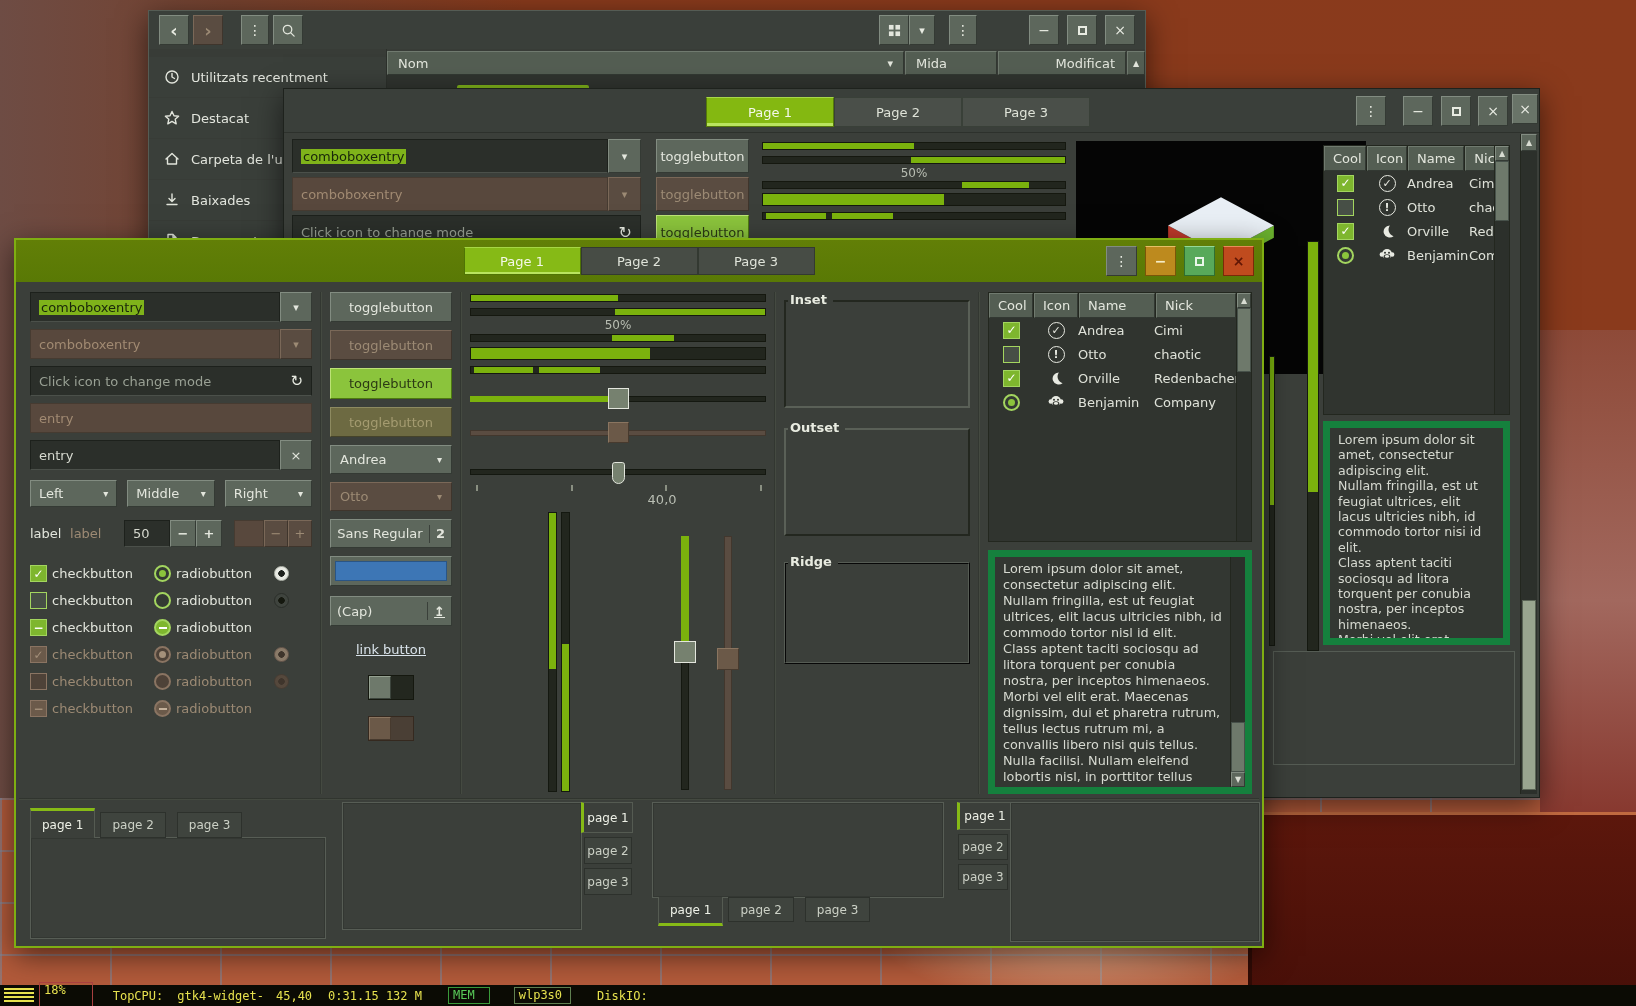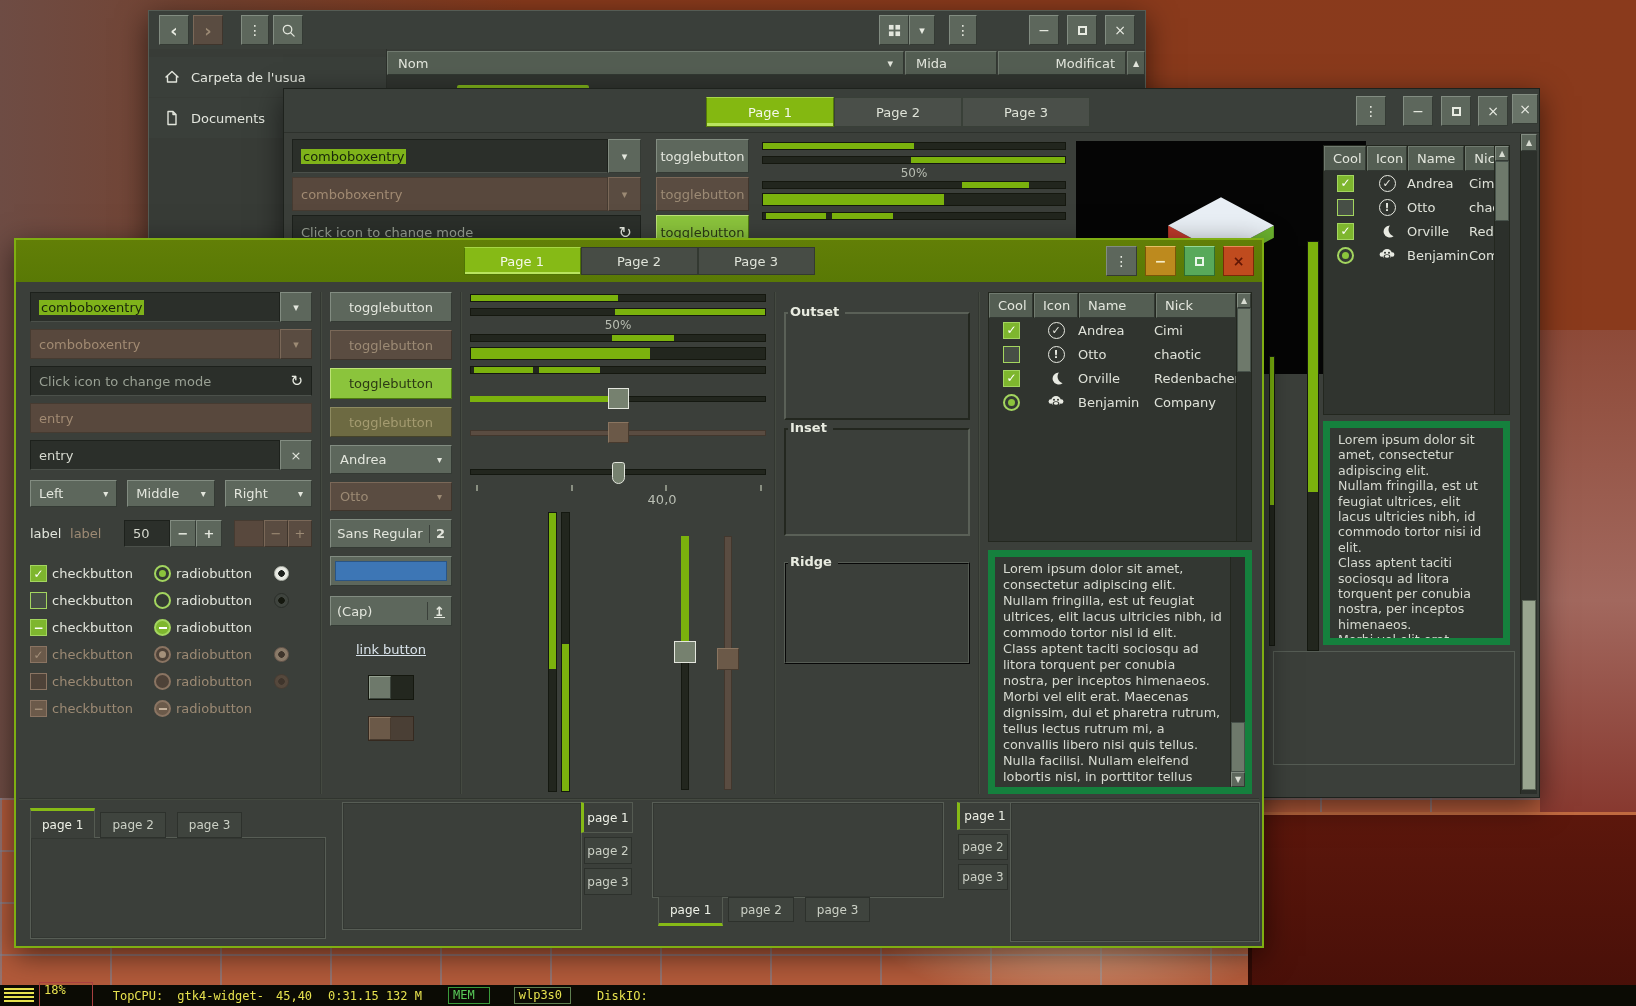--- a/index.html
+++ b/index.html
@@ -166,23 +166,42 @@
       <div class="tbbtn">
           <span class="sqr"></span>
         </div>
       <div class="tbbtn">×</div>
     </div>
   </div>
   <div class="fmbody">
     <div class="fmside">
       <div class="fmitem">
         <svg class="ico" width="16" height="16" viewBox="0 0 16 16">
+            <circle cx="8" cy="8" r="6"></circle>
+            <path d="M8 4.5V8l2.5 1.5"></path>
+          </svg>
+        <span>Utilitzats recentment</span>
+      </div>
+      <div class="fmitem">
+        <svg class="ico" width="16" height="16" viewBox="0 0 16 16">
+            <path d="M8 1.5l2 4.2 4.6.5-3.4 3.1 1 4.5L8 11.4l-4.2 2.4 1-4.5L1.4 6.2 6 5.7z"></path>
+          </svg>
+        <span>Destacat</span>
+      </div>
+      <div class="fmitem">
+        <svg class="ico" width="16" height="16" viewBox="0 0 16 16">
             <path d="M2 8l6-5.5L14 8M3.5 7v6h9V7"></path>
           </svg>
         <span>Carpeta de l'usua</span>
+      </div>
+      <div class="fmitem">
+        <svg class="ico" width="16" height="16" viewBox="0 0 16 16">
+            <path d="M8 2v7M5 6.5L8 9.5l3-3M3 12.5h10"></path>
+          </svg>
+        <span>Baixades</span>
       </div>
       <div class="fmitem">
         <svg class="ico" width="16" height="16" viewBox="0 0 16 16">
             <path d="M4 1.5h5l3 3v10H4zM9 1.5v3h3"></path>
           </svg>
         <span>Documents</span>
       </div>
     </div>
     <div class="fmmain">
       <div class="fmcols">
@@ -576,25 +595,25 @@
         <div style="position:absolute;left:247px;top:26px;bottom:4px;width:22px">
           <div style="position:absolute;left:7px;top:0;bottom:0;width:8px;background:#5a4c41;border:1px solid #42372d"></div>
           <div class="handle dis" style="left:0;top:calc(45% - 2px);width:22px;height:22px"></div>
         </div>
       </div>
     </div>
 
     <div class="vsep"></div>
 
     <div class="col" style="width:186px">
+      <div class="gframe gf-inset" style="margin-top:8px;height:108px">
+          <span class="flabel">Inset</span>
+        </div>
       <div class="gframe gf-outset" style="margin-top:20px;height:108px">
           <span class="flabel">Outset</span>
-        </div>
-      <div class="gframe gf-inset" style="margin-top:8px;height:108px">
-          <span class="flabel">Inset</span>
         </div>
       <div class="gframe gf-ridge" style="margin-top:26px;height:102px">
           <span class="flabel">Ridge</span>
         </div>
     </div>
 
     <div class="vsep"></div>
 
     <div class="col" style="flex:1;min-width:0;gap:8px">
       <div class="tree" style="height:250px">

